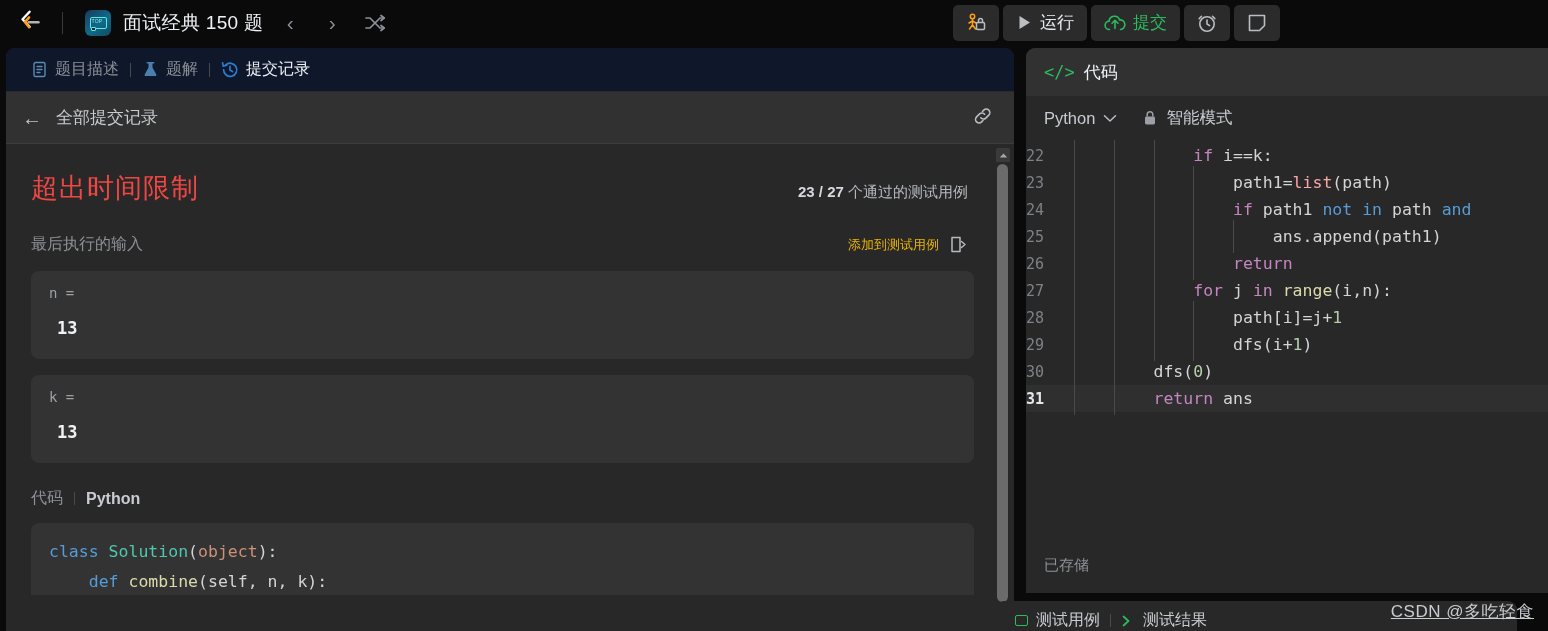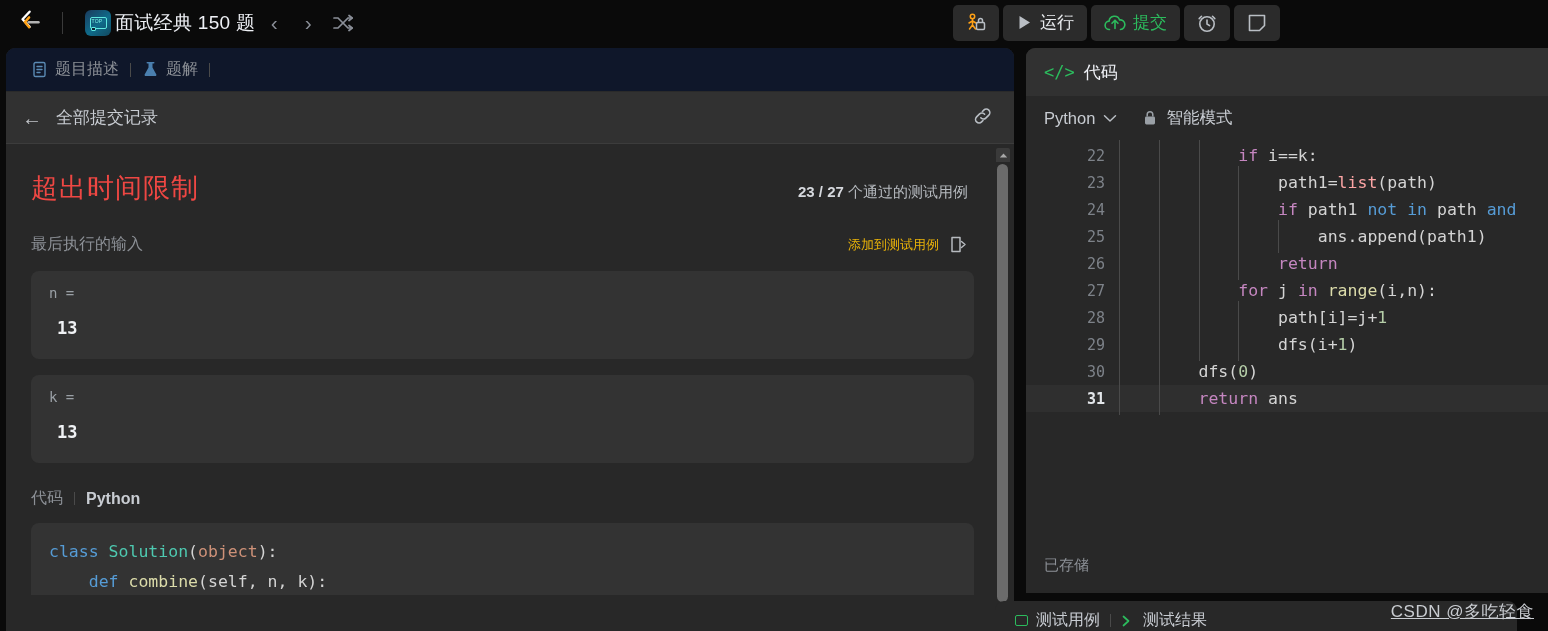--- a/index.html
+++ b/index.html
@@ -13,21 +13,21 @@
 
   
   .topnav {
     position: absolute; left: 0; top: 0; width: 1548px; height: 45px;
     background: #0a0a0a; display: flex; align-items: center;
   }
   .logo-wrap { width: 62px; height: 45px; display: flex; align-items: center; justify-content: center; }
   .lc-logo { width: 30px; height: 30px; position: relative; }
   .topnav-div { width: 1px; height: 22px; background: #3a3a3a; }
 
-  .prob-group { display: flex; align-items: center; gap: 4px; margin-left: 22px; }
+  .prob-group { display: flex; align-items: center; gap: 12px; margin-left: 22px; }
   .top-badge {
     width: 26px; height: 26px; border-radius: 6px;
     background: linear-gradient(140deg,#1b3a5c 0%, #0f6b8a 55%, #12485f 100%);
     display: flex; align-items: center; justify-content: center; position: relative;
   }
   .top-badge .scr {
     width: 17px; height: 12px; border: 1.4px solid #5fe9e0; border-radius: 2px;
     position: relative;
   }
   .top-badge .scr::after {
@@ -139,22 +139,22 @@
   .rp-toolbar { height: 44px; display: flex; align-items: center; padding-left: 18px; gap: 26px; background:#282828;}
   .lang-sel { display: flex; align-items: center; gap: 8px; cursor: pointer; }
   .lang-name { font-size: 16.5px; color: #c8ccd2; }
   .smart { display: flex; align-items: center; gap: 9px; cursor: pointer; }
   .smart-label { font-size: 16.5px; color: #c8ccd2; }
 
   .editor { position: relative; height: 402px; background: #282828; overflow: hidden; padding-top: 2px;}
   .eline { display: flex; height: 27px; align-items: center; }
   .eline.active { background: #2f2f2f; }
   .gutter {
-    width: 48px; text-align: right; padding-right: 14px; flex: 0 0 48px;
-    font-family: "DejaVu Sans Mono", monospace; font-size: 15px; color: #7d8289; margin-left: 45px;
+    width: 48px; text-align: left; padding-right: 14px; flex: 0 0 48px;
+    font-family: "DejaVu Sans Mono", monospace; font-size: 15px; color: #7d8289;
   }
   .eline.active .gutter { color: #e3e6ea; font-weight: bold; }
   .ecode { font-family: "DejaVu Sans Mono", monospace; font-size: 16.5px; white-space: pre; color: #d4d4d4; }
   .ind { display:inline-block; position:relative; }
   .ind::before { content:""; position:absolute; left:0; top:-7px; bottom:-7px; width:1px; background:#4a4a4a; }
 
   .saved { position: absolute; left: 18px; bottom: 18px; font-size: 15px; color: #8c9096; }
 
   .bottom-panel {
     position: absolute; left: 995px; top: 601px; width: 522px; height: 30px;
@@ -268,20 +268,28 @@
       </div>
       <div class="tab-sep"></div>
       <div class="tab">
         <svg width="17" height="17" viewBox="0 0 17 17">
           <path d="M6.5 1.8 V6.5 L2.8 13.2 a1.2 1.2 0 0 0 1 1.9 H13.2 a1.2 1.2 0 0 0 1 -1.9 L10.5 6.5 V1.8 Z" fill="#4a7fae"></path>
           <path d="M5.3 1.8 H11.7" stroke="#4a7fae" stroke-width="1.6" stroke-linecap="round"></path>
         </svg>
         <span class="tab-label">题解</span>
       </div>
       <div class="tab-sep"></div>
+      <div class="tab active">
+        <svg width="18" height="18" viewBox="0 0 18 18">
+          <path d="M2.6 8.8 a6.6 6.6 0 1 0 2 -4.7" fill="none" stroke="#2a7fd4" stroke-width="1.7" stroke-linecap="round"></path>
+          <path d="M1.6 1.8 L2.2 5.2 L5.6 4.3" fill="none" stroke="#2a7fd4" stroke-width="1.7" stroke-linecap="round" stroke-linejoin="round"></path>
+          <path d="M9 5.4 V9 L11.6 10.6" fill="none" stroke="#2a7fd4" stroke-width="1.7" stroke-linecap="round"></path>
+        </svg>
+        <span class="tab-label">提交记录</span>
+      </div>
     </div>
 
     <div class="subbar">
       <div class="subbar-left">
         <span class="back-arrow">←</span>
         <span class="subbar-title">全部提交记录</span>
       </div>
       <div class="link-ic">
         <svg width="22" height="22" viewBox="0 0 22 22">
           <path d="M8.8 12.8 a3.4 3.4 0 0 0 5 .3 l3 -3 a3.5 3.5 0 0 0 -5 -5 l-1.4 1.4" fill="none" stroke="#b9bec4" stroke-width="1.6" stroke-linecap="round"></path>

